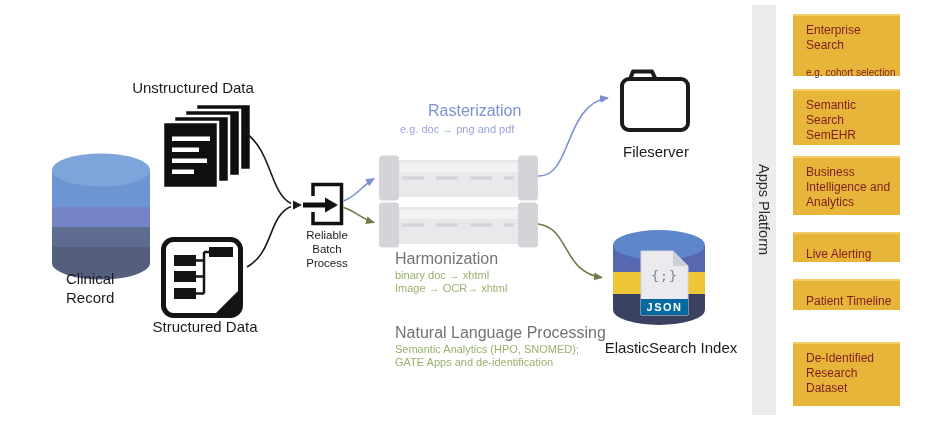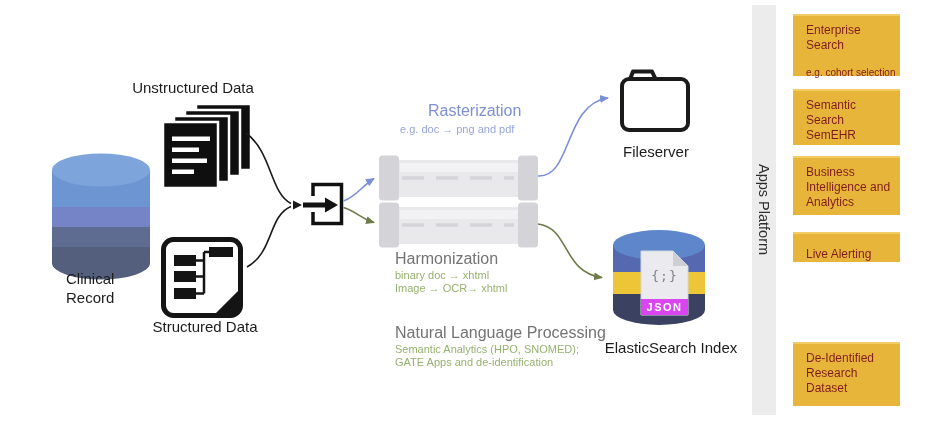--- a/index.html
+++ b/index.html
@@ -15,21 +15,21 @@
   .stage-sub{position:absolute;font-size:11px;line-height:1.2;}
   .blue-t{color:#7d90d4;margin-left:28px;}
   .blue-s{color:#96a5dd;}
   .green-t{color:#737373;}
   .green-s{color:#97b26f;}
   .json-glyph{
     position:absolute;left:641px;top:268px;width:47px;text-align:center;
     font-family:"DejaVu Sans Mono",monospace;font-size:13px;color:#7f7f88;letter-spacing:1px;
   }
   .json-badge{
-    position:absolute;left:641px;top:299px;width:47px;height:16px;background:#d946ef;
+    position:absolute;left:641px;top:299px;width:47px;height:16px;background:#0369a1;
     color:#fff;font-size:11px;font-weight:bold;letter-spacing:1.5px;text-align:center;line-height:16px;
   }
   .platform-bar{
     position:absolute;left:752px;top:5px;width:24px;height:410px;background:#ececec;
     display:flex;align-items:center;justify-content:center;
   }
   .platform-bar span{
     writing-mode:vertical-rl;font-size:14.5px;color:#2e2e2e;white-space:nowrap;
   }
   .app-box{
@@ -160,20 +160,21 @@
       </g>
     </g>
   </svg>
 
   <div class="lbl t15" style="left:66px;top:270px;width:72px;">Clinical Record</div>
 
   <div class="lbl t15 center" style="left:113px;top:79px;width:160px;">Unstructured Data</div>
 
   <div class="lbl t15 center" style="left:125px;top:318px;width:160px;">Structured Data</div>
 
+  <div class="lbl center" style="left:294px;top:228px;width:66px;font-size:11.5px;line-height:1.22;">Reliable Batch Process</div>
 
   <div class="stage-title blue-t" style="left:400px;top:102px;">Rasterization</div>
   <div class="stage-sub blue-s" style="left:400px;top:123px;">e.g. doc → png and pdf</div>
 
   <div class="stage-title green-t" style="left:395px;top:250px;">Harmonization</div>
   <div class="stage-sub green-s" style="left:395px;top:269px;">binary doc → xhtml</div>
   <div class="stage-sub green-s" style="left:395px;top:282px;">Image → OCR→ xhtml</div>
 
   <div class="stage-title green-t" style="left:395px;top:324px;">Natural Language Processing</div>
   <div class="stage-sub green-s" style="left:395px;top:343px;">Semantic Analytics (HPO, SNOMED);</div>
@@ -201,20 +202,23 @@
 SemEHR</span>
   </div>
   <div class="app-box tall box-3">
     <span class="label">Business
 Intelligence and
 Analytics</span>
   </div>
   <div class="app-box single box-4">
     <span class="label">Live Alerting</span>
   </div>
+  <div class="app-box single box-5">
+    <span class="label">Patient Timeline</span>
+  </div>
   <div class="app-box tall box-6">
     <span class="label">De-Identified
 Research
 Dataset</span>
   </div>
 
 
 </div>
 
 </body></html>

